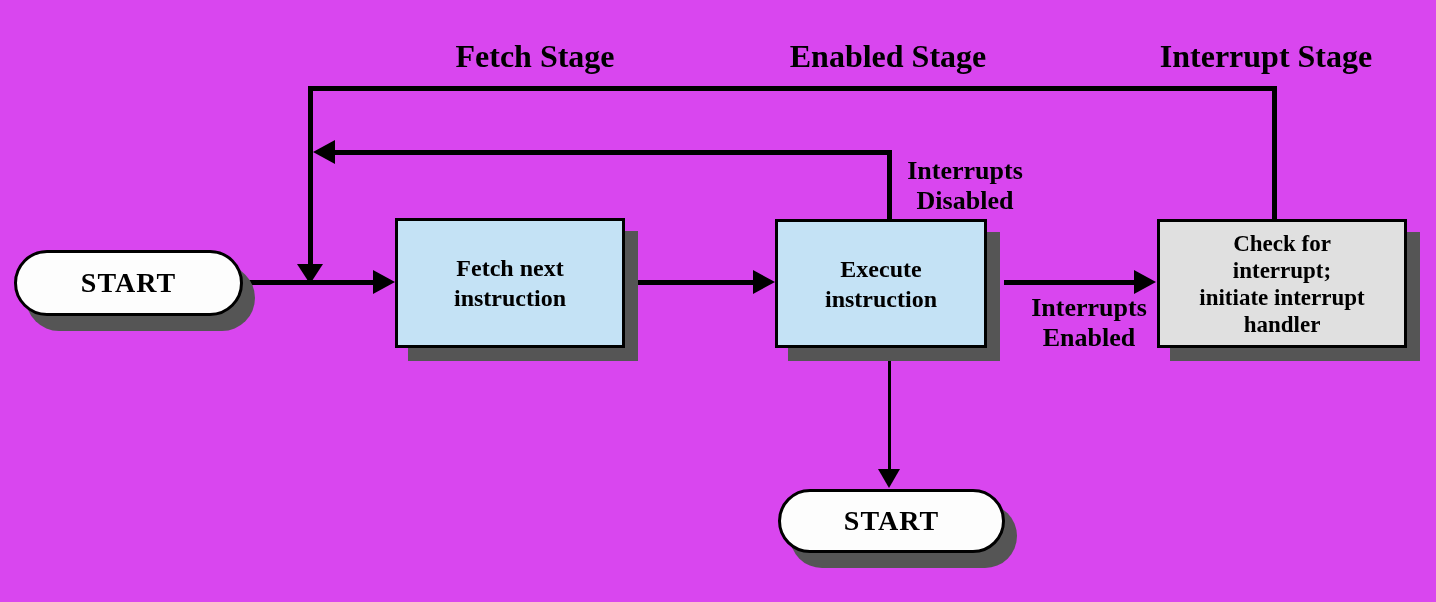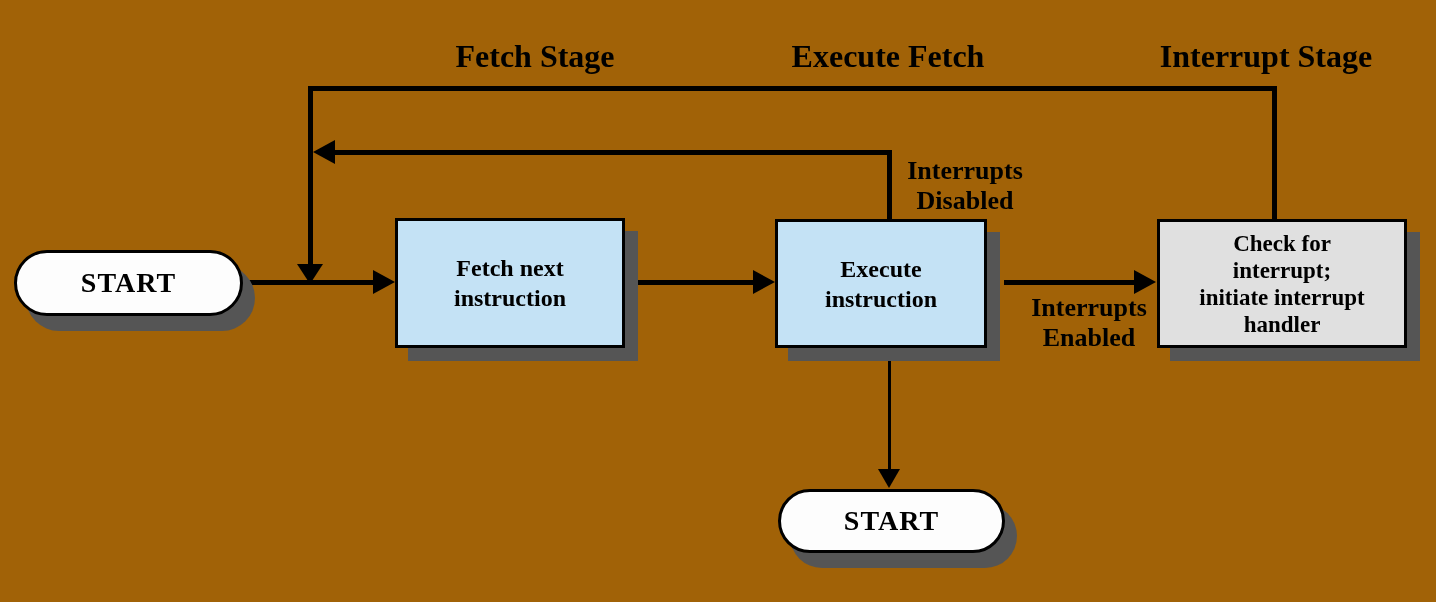--- a/index.html
+++ b/index.html
@@ -1,20 +1,20 @@
 <!DOCTYPE html>
 <html style="--process-fill: #c4e2f5; --interrupt-fill: #e0e0e0; --terminal-fill: #fdfdfd; --shadow: #555555; --line: #000000;"><head>
 <meta charset="utf-8">
 <style>
   html,body { margin:0; padding:0; background:#ffffff; }
   * { box-sizing:border-box; }
   .canvas {
     position:relative;
     width:1436px; height:602px;
-    background:#a16207;
+    background:#d946ef;
     font-family:"Liberation Serif","DejaVu Serif",serif;
     color:#000;
     overflow:hidden;
   }
   .lbl {
     position:absolute;
     font-weight:bold;
     text-align:center;
     color:#000;
     white-space:nowrap;
@@ -49,21 +49,21 @@
   .ah-left  { border-right:22px solid var(--line); border-top:12px solid transparent; border-bottom:12px solid transparent; }
   .ah-down  { border-top:20px solid var(--line); border-left:13px solid transparent; border-right:13px solid transparent; }
   .ah-down-sm { border-top:19px solid var(--line); border-left:11px solid transparent; border-right:11px solid transparent; }
 </style>
 </head>
 <body>
 
 <div class="canvas">
 
   <div class="lbl stage-label" style="left:385px; top:38px; width:300px;">Fetch Stage</div>
-  <div class="lbl stage-label" style="left:738px; top:38px; width:300px;">Execute Fetch</div>
+  <div class="lbl stage-label" style="left:738px; top:38px; width:300px;">Enabled Stage</div>
   <div class="lbl stage-label" style="left:1116px; top:38px; width:300px;">Interrupt Stage</div>
 
   <div class="ln" style="left:308px; top:86px; width:969px; height:5px;"></div>
   <div class="ln" style="left:1272px; top:86px; width:5px; height:134px;"></div>
   <div class="ln" style="left:308px; top:86px; width:5px; height:178px;"></div>
   <div class="ah ah-down" style="left:297px; top:264px;"></div>
 
   <div class="ah ah-left" style="left:313px; top:140px;"></div>
   <div class="ln" style="left:332px; top:150px; width:560px; height:5px;"></div>
   <div class="ln" style="left:887px; top:150px; width:5px; height:70px;"></div>

